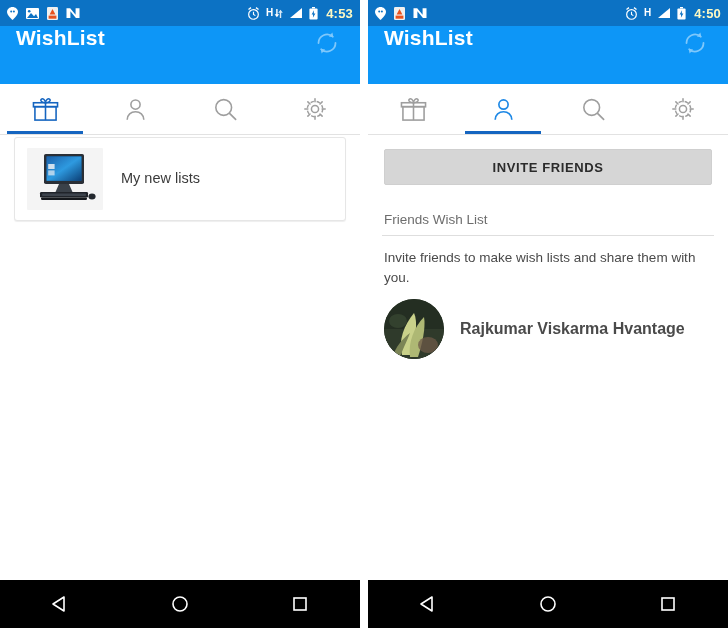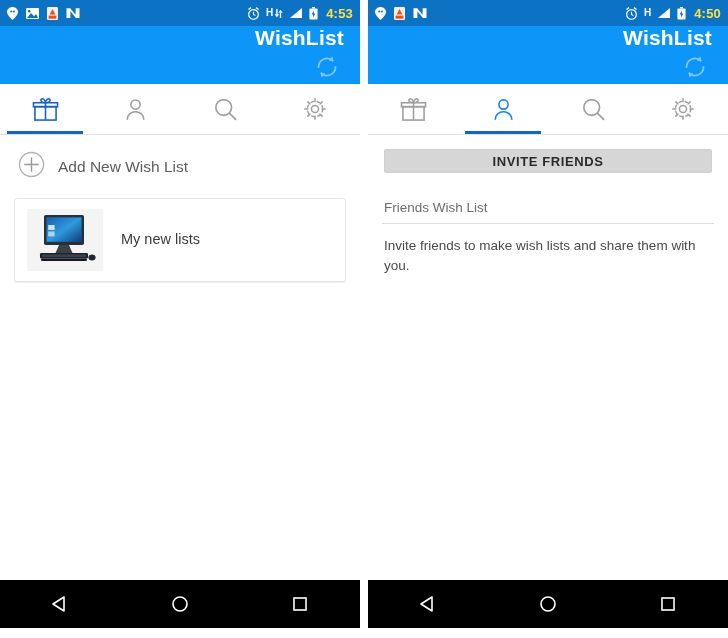--- a/index.html
+++ b/index.html
@@ -40,42 +40,41 @@
     padding: 0 7px;
     box-sizing: border-box;
     color: #ffffff;
   }
   .sb-left  { display: flex; align-items: center; gap: 8px; flex: 1; }
   .sb-right { display: flex; align-items: center; gap: 6px; }
   .sb-icon { display: flex; align-items: center; justify-content: center; }
   .sb-time {
     font-size: 13px;
     font-weight: bold;
-    color: #fde047;
+    color: #fef9c3;
     letter-spacing: .2px;
     margin-left: 2px;
   }
   .hspa-letter {
     font-size: 10px;
     font-weight: bold;
     line-height: 1;
     color: #ffffff;
   }
   .hspa-wrap { display: flex; align-items: center; gap: 1px; }
 
   
   .appbar {
     position: relative;
     height: 58px;
     background: #0d96f7;
     display: flex;
-    align-items: flex-end;
+    align-items: flex-start;
     padding: 0 16px;
     box-sizing: border-box;
-    flex-direction: column;
   }
   .appbar-title {
     color: #ffffff;
     font-size: 21px;
     font-weight: bold;
     letter-spacing: .2px;
     flex: 1;
   }
   .appbar-action {
     width: 34px; height: 34px;
@@ -163,21 +162,21 @@
   .wish-date {
     font-size: 14.5px;
     color: #1d1d1d;
     font-weight: bold;
     line-height: 1.35;
   }
 
   
   .invite-btn {
     margin: 14px 16px 0 16px;
-    height: 24px;
+    height: 36px;
     background: #d6d6d6;
     border: 1px solid #cfcfcf;
     border-radius: 2px;
     display: flex;
     align-items: center;
     justify-content: center;
     font-size: 13px;
     font-weight: bold;
     letter-spacing: .6px;
     color: #2b2b2b;
@@ -360,29 +359,20 @@
             <path d="M18.6 5.4 L16.6 7.4"></path>
               <path d="M7.4 16.6 L5.4 18.6"></path>
           </g>
           <circle cx="12" cy="12" r="7.1" fill="none" stroke="#9e9e9e" stroke-width="1.3" stroke-dasharray="3.2 2.6"></circle>
         </svg>
         <span class="tab-underline"></span>
       </div>
     </div>
 
     <div class="content">
-      <div class="add-row">
-        <span>
-          <svg width="27" height="27" viewBox="0 0 26 26">
-            <circle cx="13" cy="13" r="11.6" fill="none" stroke="#b3b3b3" stroke-width="1.3"></circle>
-            <path d="M13 6.6 V19.4 M6.6 13 H19.4" stroke="#9a9a9a" stroke-width="1.4" stroke-linecap="round"></path>
-          </svg>
-        </span>
-        <span class="add-row-label">Add New Wish List</span>
-      </div>
 
       <div class="wish-card">
         <span class="wish-thumb">
           <svg width="66" height="56" viewBox="0 0 66 56">
             <rect x="12" y="3" width="40" height="30" rx="1.8" fill="#2a2f36"></rect>
             <rect x="14.6" y="5.4" width="34.8" height="24.4" fill="#0f62a8"></rect>
             <path d="M14.6 5.4 L49.4 5.4 L49.4 29.8 L14.6 29.8 Z" fill="url(#wp)"></path>
             <defs>
               <linearGradient id="wp" x1="0" y1="0" x2="1" y2="1">
                 <stop offset="0" stop-color="#1b5fa8"></stop>
@@ -532,20 +522,41 @@
     </div>
 
     <div class="content">
       <div class="invite-btn">INVITE FRIENDS</div>
 
       <div class="section-label">Friends Wish List</div>
       <div class="divider"></div>
 
       <div class="invite-desc">Invite friends to make wish lists and share them with you.</div>
 
+      <div class="friend-row">
+        <span class="avatar">
+          <svg width="60" height="60" viewBox="0 0 60 60">
+            <defs>
+              <clipPath id="av">
+                  <circle cx="30" cy="30" r="30"></circle>
+                </clipPath>
+            </defs>
+            <g clip-path="url(#av)">
+              <rect width="60" height="60" fill="#242e22"></rect>
+              <rect y="30" width="60" height="30" fill="#2f3a2b"></rect>
+              <path d="M18 56 C14 42 20 26 30 14 C34 22 32 40 26 56 Z" fill="#c9d18a"></path>
+              <path d="M26 58 C24 44 30 28 40 18 C42 28 38 46 34 58 Z" fill="#aeb874"></path>
+              <path d="M8 58 C12 48 18 40 26 34 C22 44 18 52 16 58 Z" fill="#7c8556"></path>
+              <ellipse cx="44" cy="46" rx="10" ry="8" fill="#6d5a48" opacity=".75"></ellipse>
+              <ellipse cx="14" cy="22" rx="9" ry="7" fill="#3b4a33" opacity=".7"></ellipse>
+            </g>
+          </svg>
+        </span>
+        <span class="friend-name">Rajkumar Viskarma Hvantage</span>
+      </div>
     </div>
 
     <div class="navbar">
       <span class="nav-btn">
         <svg width="20" height="20" viewBox="0 0 20 20">
             <path d="M14 3 L14 17 L3 10 Z" fill="none" stroke="#fff" stroke-width="1.6" stroke-linejoin="round"></path>
           </svg>
       </span>
       <span class="nav-btn">
         <svg width="20" height="20" viewBox="0 0 20 20">

